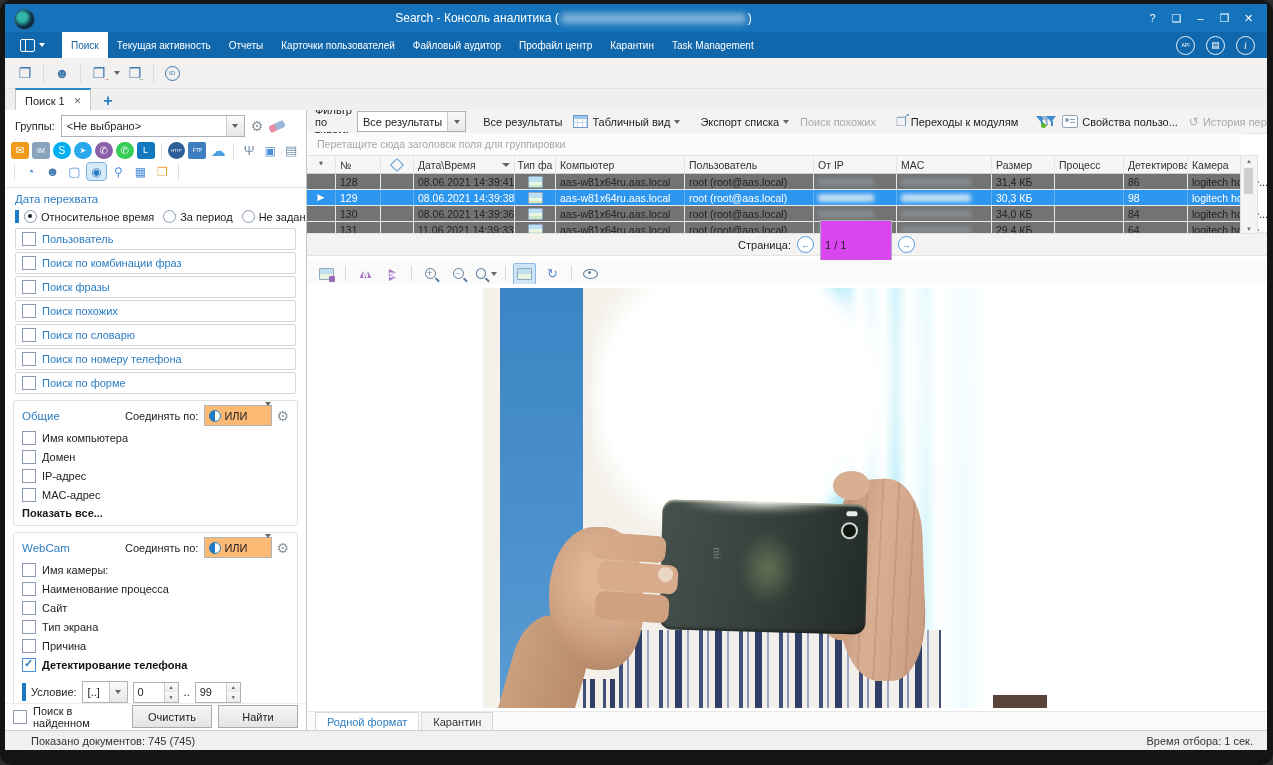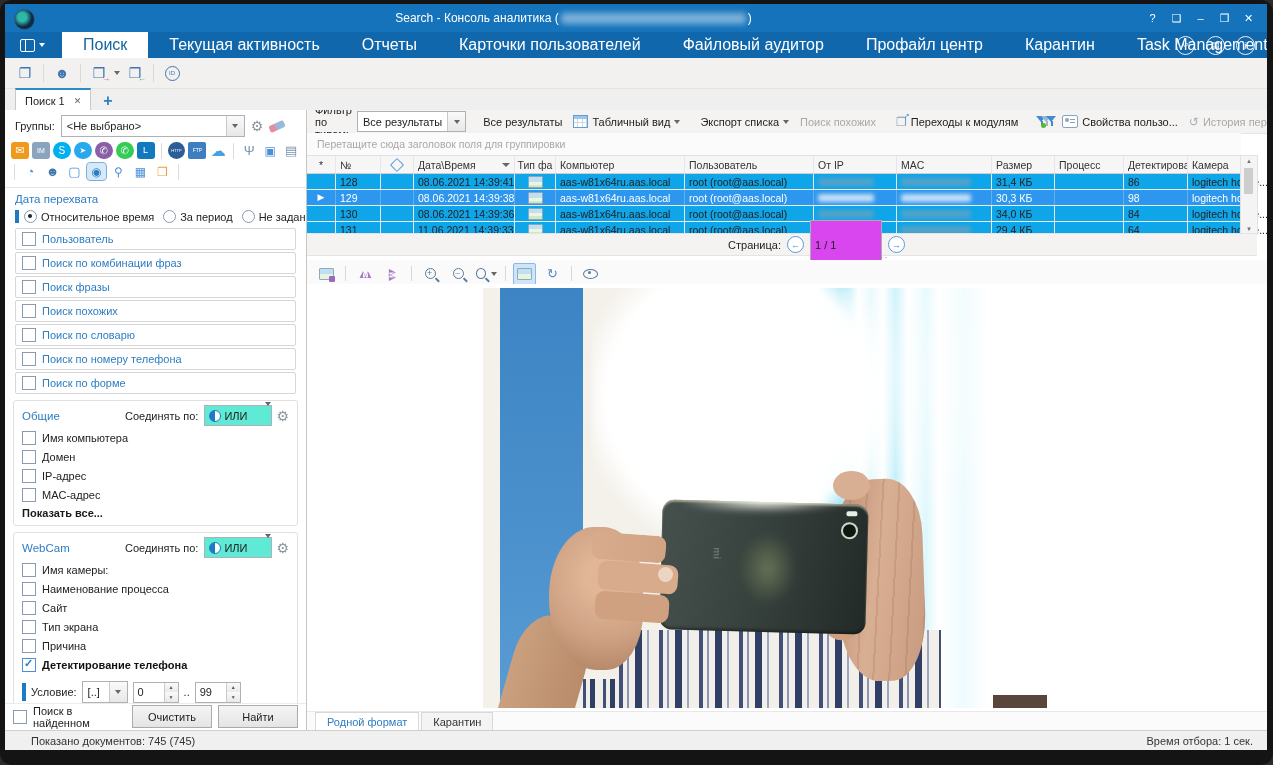--- a/index.html
+++ b/index.html
@@ -15,21 +15,21 @@
   .wctl{display:flex;gap:3px;margin-right:8px}
   .wctl span{width:21px;height:18px;display:flex;align-items:center;justify-content:center;font-size:11px;cursor:default}
 
   
   .menubar{height:26px;background:#1167ac;display:flex;align-items:stretch;color:#fff;padding-left:6px;position:relative}
   .appbtn{display:flex;align-items:center;gap:4px;padding:0 9px}
   .appglyph{width:13px;height:11px;border:1.5px solid #fff;border-radius:2px;
             background:linear-gradient(90deg,transparent 0 4px,#fff 4px 5.5px,transparent 5.5px)}
   .wcaret{width:0;height:0;border-left:3px solid transparent;border-right:3px solid transparent;border-top:4px solid #fff}
   .mtabs{display:flex;align-items:stretch;margin-left:8px}
-  .mtab{display:flex;align-items:center;padding:0 21px;font-size:16px;white-space:nowrap}
+  .mtab{display:flex;align-items:center;padding:0 9px;font-size:10px;white-space:nowrap}
   .mtab.active{background:#fff;color:#1464a0}
   .mbright{position:absolute;right:12px;top:0;height:100%;display:flex;align-items:center;gap:11px}
   .mbc{width:17px;height:17px;border:1px solid rgba(255,255,255,.9);border-radius:50%;display:flex;align-items:center;justify-content:center;font-size:5px;color:#fff}
   .mbc.boxy{font-size:9px}.mbc.info{font-size:10px;font-style:italic;font-family:"Liberation Serif",serif}
 
   
   .toolbar{height:30px;background:#f2f1f0;display:flex;align-items:center;padding:0 8px;gap:3px;border-bottom:1px solid #e3e3e3}
   .tbico{width:24px;height:23px;display:flex;align-items:center;justify-content:center;position:relative;color:#3f77ad;font-size:14px}
   .tbico .ov{position:absolute;font-style:normal;font-size:8px;right:1px;bottom:2px}
   .tbico.idmag::before{content:"ID";display:flex;align-items:center;justify-content:center;width:13px;height:13px;border:1.5px solid #3f77ad;border-radius:50%;font-size:6px;color:#3f77ad}
@@ -69,21 +69,21 @@
   .ropt{margin-right:9px;white-space:nowrap}
   .preset-dd{margin:3px 0 1px 46px;width:190px}
   .fbox{margin:2px 10px;border:1px solid #d6d6d6;border-radius:2px;height:20px;display:flex;align-items:center;gap:6px;padding:0 6px;color:#2d7dc2}
   .cb{width:12px;height:12px;border:1px solid #8a9ab0;background:#fff;flex:none;position:relative}
   .cb.on{border-color:#4a90d9}
   .cb.on::after{content:"✓";position:absolute;left:1px;top:-2px;font-size:11px;color:#2d7dc2;font-weight:bold}
   .gbox{margin:6px 8px 2px;border:1px solid #e0e0e0;border-radius:3px;padding:4px 8px 6px}
   .ghead{display:flex;align-items:center;gap:4px;margin-bottom:2px}
   .gtitle{color:#2d7dc2;flex:1;font-size:11.5px}
   .jlabel{color:#222}
-  .joindd{display:flex;height:19px;border:1px solid #aeb2b8;background:#5eead4;align-items:stretch;width:66px;margin-left:2px}
+  .joindd{display:flex;height:19px;border:1px solid #aeb2b8;background:#fdba74;align-items:stretch;width:66px;margin-left:2px}
   .jval{flex:1;display:flex;align-items:center;gap:3px;padding:0 4px}
   .halfc{width:10px;height:10px;border-radius:50%;background:linear-gradient(90deg,#1f7ac4 50%,#fff 50%);border:1px solid #1f7ac4;flex:none}
   .gitem{display:flex;align-items:center;gap:6px;padding:2.5px 0;color:#222}
   .gitem.bold{font-weight:bold;color:#111}
   .showall{font-weight:bold;color:#1a1a1a;padding:3px 0 0}
   .cond-row{position:relative;display:flex;align-items:center;gap:5px;margin-top:7px;padding-left:9px}
   .opdd{width:44px}
   .spin{display:flex;height:19px;border:1px solid #aeb2b8;background:#fff;width:44px;align-items:stretch}
   .spin .sval{flex:1;padding:0 4px;display:flex;align-items:center}
   .spin .sarr{width:13px;border-left:1px solid #c9c9c9;display:flex;flex-direction:column}
@@ -109,21 +109,21 @@
   .fn.clear::before{border-top-color:#9ab8d0}.fn.clear::after{background:#9ab8d0}
   .fn .bdg{position:absolute;right:-1px;bottom:0;width:5px;height:5px;border-radius:50%;background:#5ab82a}
   .cardico{width:14px;height:11px;border:1px solid #8aa4bd;border-radius:2px;background:#fff;position:relative}
   .cardico::before{content:"";position:absolute;left:2px;top:2px;width:4px;height:4px;border-radius:50%;background:#8aa4bd}
   .cardico::after{content:"";position:absolute;right:2px;top:3px;width:5px;height:1px;background:#8aa4bd;box-shadow:0 3px 0 #8aa4bd}
   .ic-history{color:#a8b0b8;font-size:12px}
 
   
   .grouphint{position:absolute;left:0;right:26px;top:23px;height:22px;display:flex;align-items:center;padding:0 10px;color:#a8a8a8;background:#fbfbfb;font-size:10.5px}
   .grid{position:absolute;left:0;right:26px;top:45px;font-size:10.5px}
-  .grow{display:flex;height:15px;align-items:stretch;border-bottom:1px solid #ececec;background:#0ea5e9}
+  .grow{display:flex;height:15px;align-items:stretch;border-bottom:1px solid #ececec;background:#737373}
   .grow.ghdr{height:17px;background:#f6f6f6;border-top:1px solid #e2e2e2;border-bottom:1px solid #cfcfcf;color:#333}
   .gc{display:flex;align-items:center;padding:0 4px;border-right:1px solid #e6e6e6;overflow:hidden;white-space:nowrap;flex:none}
   .w-sel{width:20px;justify-content:center}.w-num{width:36px}.w-tag{width:24px;justify-content:center}
   .w-date{width:92px}.w-type{width:32px;justify-content:center}.w-comp{width:120px}.w-user{width:120px}
   .w-ip{width:74px}.w-mac{width:86px}.w-size{width:54px}.w-proc{width:60px}.w-det{width:55px}.w-cam{width:72px}
   .grow.sel{background:#2d96ee;color:#fff}
   .grow.sel .gc{border-right:1px solid rgba(255,255,255,.25)}
   .sort-arr{margin-left:auto;width:0;height:0;border-left:4px solid transparent;border-right:4px solid transparent;border-top:4px solid #666}
   .tagico{width:8px;height:8px;border:1.5px solid #5a9ad8;transform:rotate(45deg);border-radius:1px}
   .picico{width:13px;height:10px;border:1px solid #8aa8c0;border-radius:1px;background:linear-gradient(180deg,#bfe0f2 0 45%,#eaf6e2 45% 75%,#cfe8c8 75%)}
@@ -131,21 +131,21 @@
   .grow.sel .rowmark{color:#fff}
   .redact{display:inline-block;width:56px;height:8px;border-radius:2px;background:#98a0a8;filter:blur(2px);opacity:.5}
   .redact.mac{width:70px}
   .grow.sel .redact{background:#e8f0f8;opacity:.8}
   .vscroll{position:absolute;right:9px;top:45px;width:16px;height:78px;background:#f4f4f4;border:1px solid #e2e2e2}
   .vs-arr{position:absolute;left:0;right:0;text-align:center;font-size:6px;color:#707070;line-height:10px}
   .vs-arr.dn{bottom:0}
   .vs-thumb{position:absolute;left:3px;top:12px;width:9px;height:26px;background:#cdcdcd;border-radius:1px}
 
   
-  .pagebar{position:absolute;left:0;right:10px;top:123px;height:21px;background:#f4f3f2;border-top:1px solid #e4e4e4;border-bottom:1px solid #e4e4e4;display:flex;align-items:center;justify-content:flex-end;gap:6px;padding-right:352px}
+  .pagebar{position:absolute;left:0;right:0;top:123px;height:21px;background:#f4f3f2;border-top:1px solid #e4e4e4;border-bottom:1px solid #e4e4e4;display:flex;align-items:center;justify-content:flex-end;gap:6px;padding-right:352px}
   .pgbtn{width:15px;height:15px;border:1px solid #5a9ad8;border-radius:50%;color:#3f8ad0;font-size:9px;display:flex;align-items:center;justify-content:center;background:#fff}
   .pgbox{width:62px;height:16px;border:1px solid #abadb3;background:#d946ef;display:flex;align-items:center;padding:16px 4px}
   .grip{position:absolute;top:143px;right:378px;color:#8a8a8a;font-size:9px;letter-spacing:1.5px;line-height:1}
   .vtoolbar{position:absolute;left:0;right:0;top:150px;height:27px;background:#fafafa;display:flex;align-items:center;gap:5px;padding:0 8px}
   .vtico{width:21px;height:20px;display:flex;align-items:center;justify-content:center;border:1px solid transparent;border-radius:2px;position:relative;color:#5a8ac8}
   .vtico.active{background:#cfe4f7;border-color:#88b8e8}
   .minipic{width:13px;height:10px;border:1px solid #90a8c0;border-radius:1px;background:linear-gradient(180deg,#bfe0f2 0 50%,#e8f4e0 50%)}
   .minipic.savedisk::after{content:"";position:absolute;right:2px;bottom:2px;width:6px;height:6px;background:#9a6bb8;border-radius:1px}
   .fliph{font-size:9px;letter-spacing:-2px;color:#a678c8}
   .flipv{font-size:9px;letter-spacing:-2px;color:#a678c8;transform:rotate(90deg);display:inline-block}

